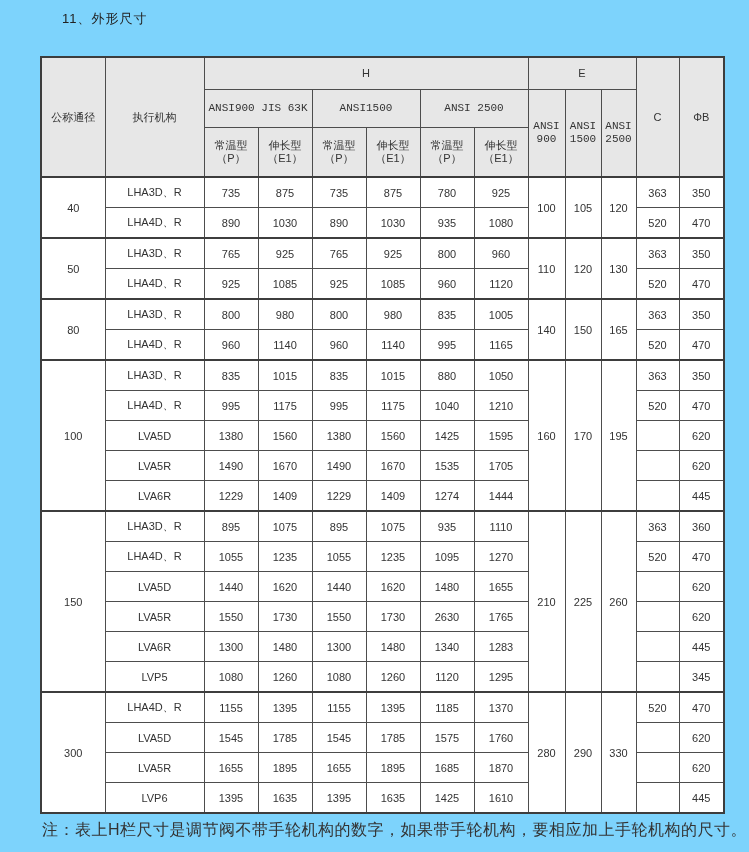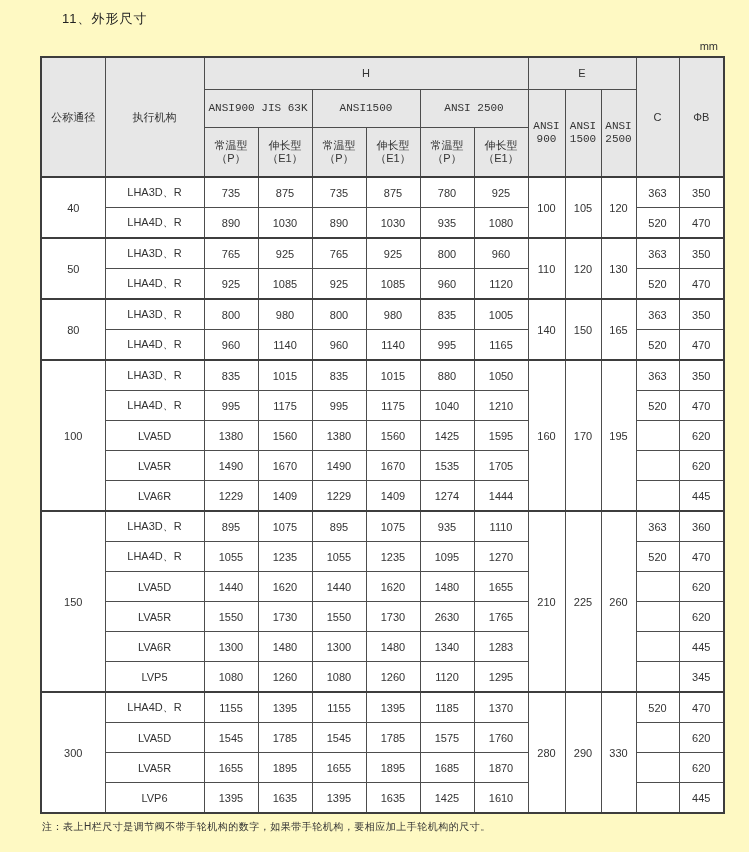--- a/index.html
+++ b/index.html
@@ -10,21 +10,21 @@
   body {
     width: 749px;
     height: 852px;
     font-family: "Liberation Sans", "DejaVu Sans", sans-serif;
     color: #333333;
   }
   .page {
     position: relative;
     width: 749px;
     height: 852px;
-    background: #fef9c3;
+    background: #7dd3fc;
     overflow: hidden;
   }
   .doc-title {
     position: absolute;
     left: 62px;
     top: 10px;
     font-size: 13px;
     color: #222222;
     letter-spacing: 1px;
   }
@@ -69,33 +69,32 @@
     height: 29px;
     background: #ffffff;
   }
   .dim-table tbody tr.group-start td {
     border-top: 2px solid #3d3d3d;
   }
   .note {
     position: absolute;
     left: 42px;
     top: 820px;
-    font-size: 10px;
+    font-size: 16px;
     color: #333333;
     letter-spacing: 0.5px;
   }
 </style>
 </head>
 <body>
 
 <div class="page">
 
   <div class="doc-title">11、外形尺寸</div>
 
-  <div class="unit-label">mm</div>
 
   <table class="dim-table">
     <colgroup>
       <col style="width:64px">
       <col style="width:99px">
       <col style="width:54px">
         <col style="width:54px">
       <col style="width:54px">
         <col style="width:54px">
       <col style="width:54px">

